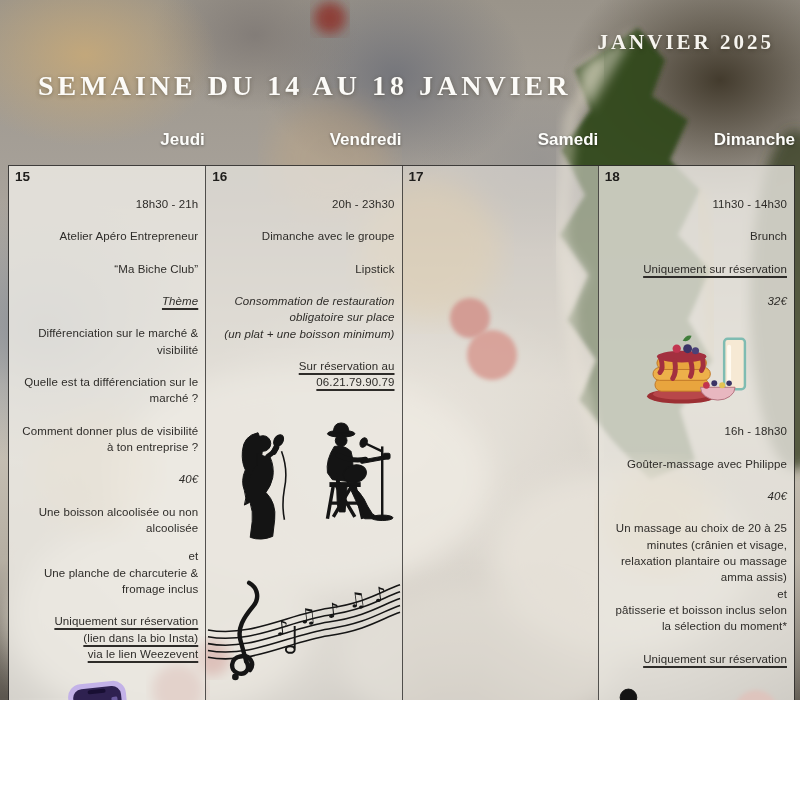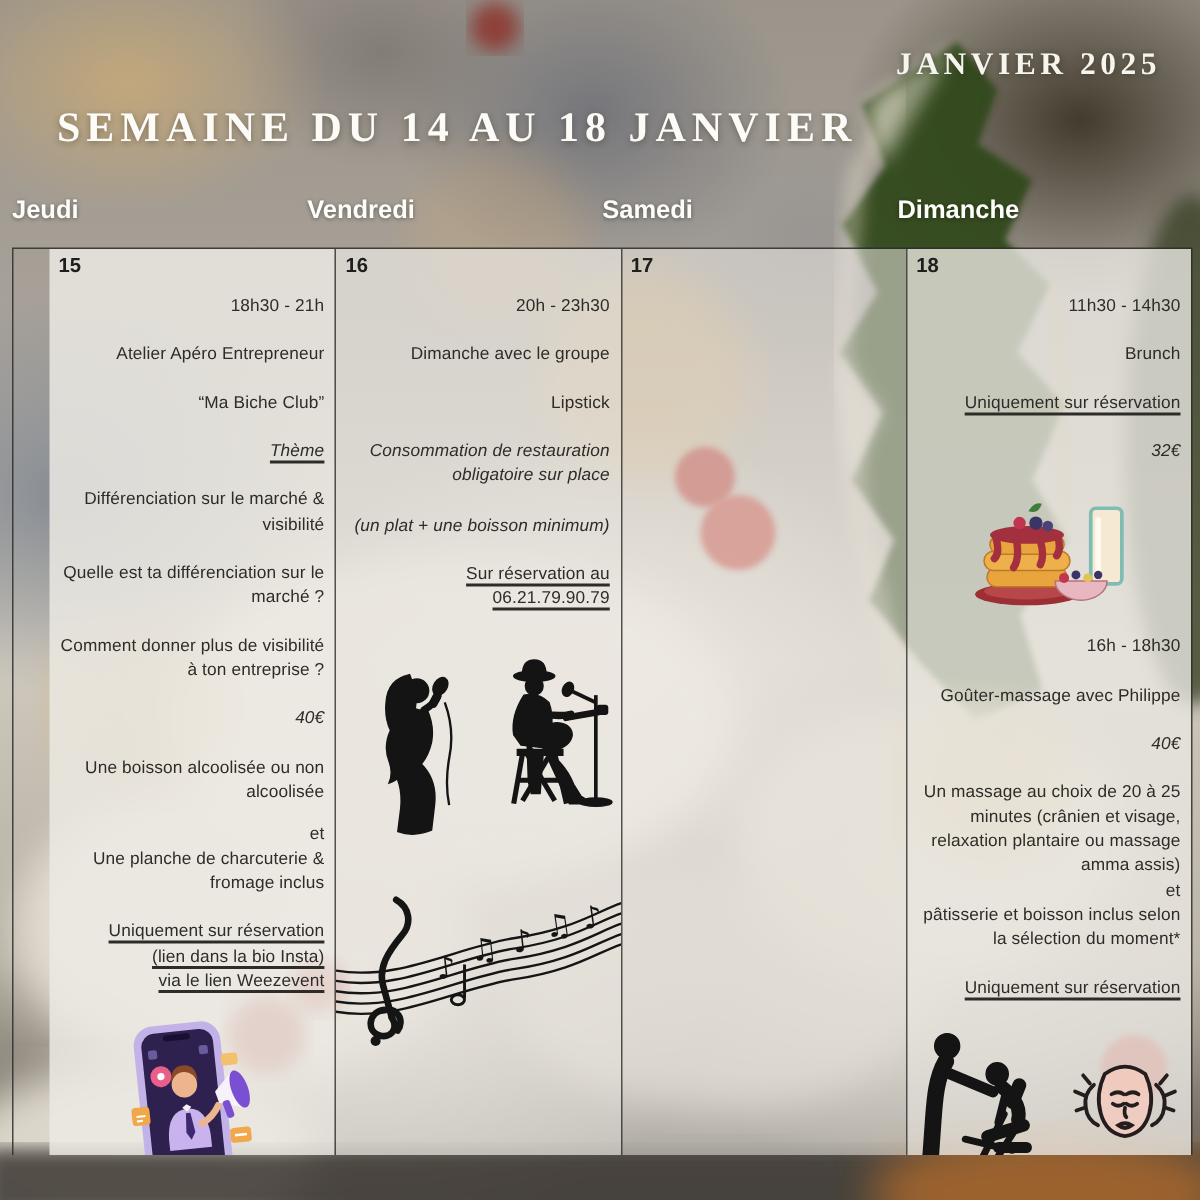--- a/index.html
+++ b/index.html
@@ -1,17 +1,17 @@
 <!DOCTYPE html>
 <html><head>
 <meta charset="utf-8">
 <style>
   html,body{margin:0;padding:0;}
   body{width:800px;height:800px;overflow:hidden;font-family:"Liberation Sans",sans-serif;}
-  .stage{position:relative;width:800px;height:800px;overflow:hidden;background:#8b5cf6;}
+  .stage{position:relative;width:800px;height:700px;overflow:hidden;background:#8b5cf6;}
 
   
   .bg-base{position:absolute;inset:0;
     background:
       radial-gradient(190px 130px at 85px 55px, rgba(196,168,122,.95), transparent 70%),
       radial-gradient(150px 110px at 255px 35px, rgba(128,122,118,.9), transparent 70%),
       radial-gradient(190px 150px at 395px 75px, rgba(110,112,120,.85), transparent 70%),
       radial-gradient(240px 190px at 45px 330px, rgba(122,130,142,.8), transparent 70%),
       radial-gradient(300px 230px at 395px 450px, rgba(236,231,220,.95), transparent 72%),
       radial-gradient(340px 260px at 240px 640px, rgba(229,223,212,.95), transparent 72%),
@@ -22,25 +22,25 @@
   .bg-svg{position:absolute;inset:0;}
 
   
   .month{position:absolute;top:30px;right:26px;font-family:"Liberation Serif",serif;font-weight:bold;
     font-size:21px;letter-spacing:3px;color:#f6f4ef;text-shadow:0 1px 4px rgba(40,35,20,.5);}
   .title{position:absolute;top:70px;left:38px;font-family:"Liberation Serif",serif;font-weight:bold;
     font-size:28px;letter-spacing:4px;color:#fcfbf8;text-shadow:0 1px 4px rgba(60,50,30,.45);}
 
   
   .dayrow{position:absolute;top:130px;left:8px;width:787px;display:grid;grid-template-columns:repeat(4,1fr);}
-  .day{text-align:left;font-weight:bold;font-size:17px;color:#fdfdfa;text-shadow:0 1px 3px rgba(0,0,0,.4);}
+  .day{text-align:right;font-weight:bold;font-size:17px;color:#fdfdfa;text-shadow:0 1px 3px rgba(0,0,0,.4);}
 
   
   .grid{position:absolute;top:165px;left:8px;width:787px;height:605px;display:grid;
-    grid-template-columns:repeat(4,1fr);border:1.5px solid rgba(45,44,42,.85);border-bottom:none;box-sizing:border-box;padding-left:24px;}
+    grid-template-columns:repeat(4,1fr);border:1.5px solid rgba(45,44,42,.85);border-bottom:none;box-sizing:border-box;}
   .col{position:relative;overflow:hidden;padding:30px 7px 0;display:flex;flex-direction:column;align-items:center;box-sizing:border-box;}
   .col + .col{border-left:1.5px solid rgba(45,44,42,.8);}
   .col1{background:rgba(236,233,228,.84);}
   .col2{background:rgba(233,230,225,.72);}
   .col3{background:rgba(235,232,226,.55);}
   .col4{background:rgba(234,231,225,.80);}
   .date{position:absolute;top:3px;left:6px;font-size:13.5px;font-weight:bold;color:#1f1e1c;}
 
   .blk{width:100%;text-align:right;font-weight:normal;font-size:11.5px;line-height:1.42;
     color:#2e2c29;margin:0 0 16px;letter-spacing:.1px;}
@@ -169,21 +169,21 @@
           <rect x="67" y="96" width="5" height="6" rx="1" fill="#cfc3ef"></rect>
         </g>
       </svg>
     </div>
 
     <div class="col col2">
       <div class="date">16</div>
       <div class="blk">20h - 23h30</div>
       <div class="blk">Dimanche avec le groupe</div>
       <div class="blk">Lipstick</div>
-      <div class="blk it" style="margin-bottom:17px;">Consommation de restauration obligatoire sur place</div>
+      <div class="blk it" style="margin-bottom:0;">Consommation de restauration obligatoire sur place</div>
       <div class="blk it">(un plat + une boisson minimum)</div>
       <div class="blk grp">
         <div>Sur réservation au</div>
         <div>06.21.79.90.79</div>
       </div>
 
       <svg class="illus" width="186" height="132" viewBox="0 0 190 135" style="margin-top:14px;">
         <g fill="#141414" stroke="#141414">
 
           <circle cx="53" cy="23" r="8"></circle>

